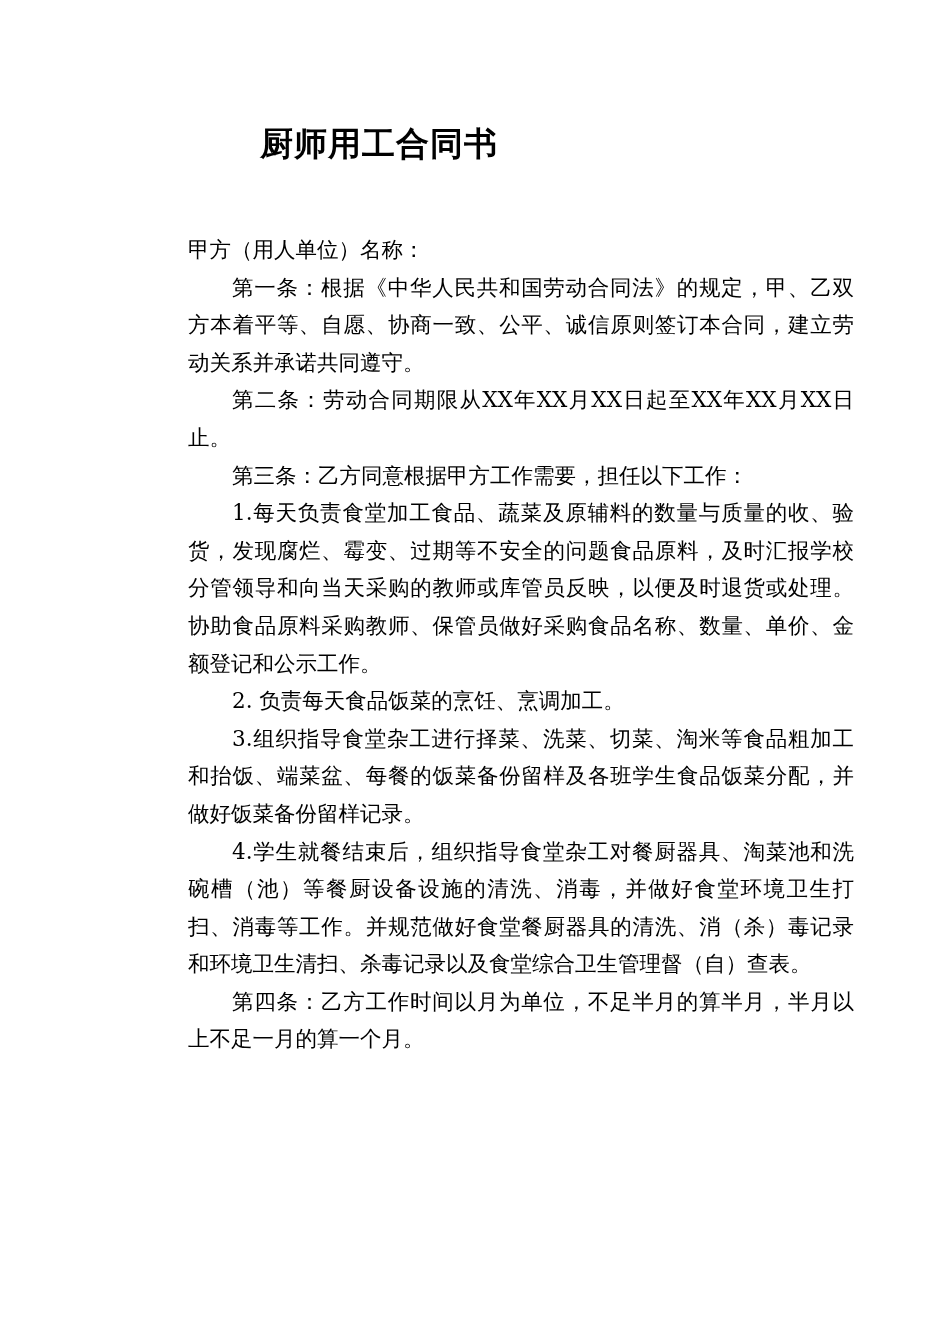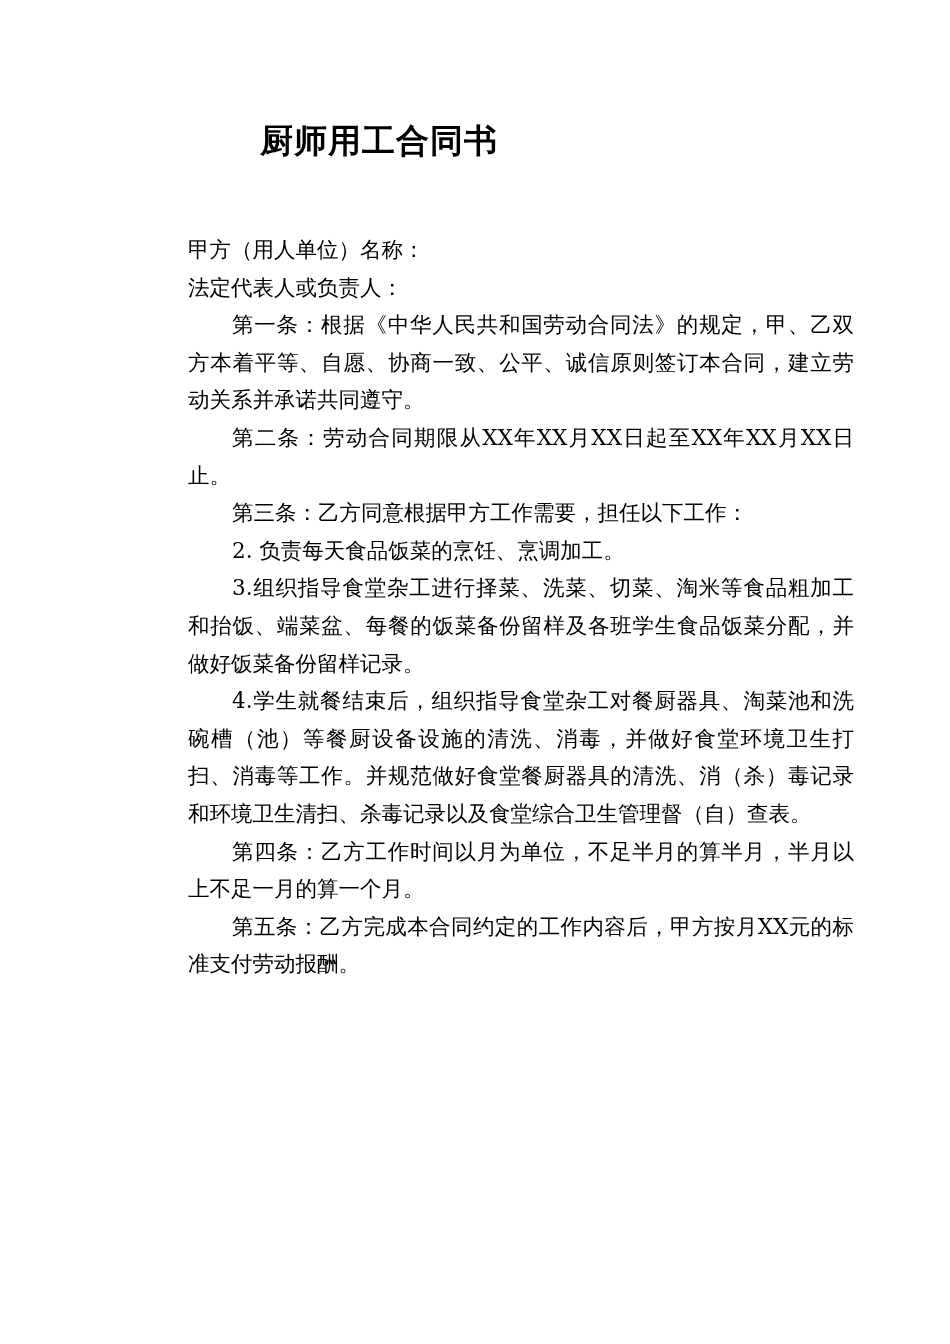--- a/index.html
+++ b/index.html
@@ -22,21 +22,21 @@
       width: 950px;
       height: 1344px;
       background: #ffffff;
     }
     .title {
       position: absolute;
       left: 0;
       width: 758px;
       top: 118px;
       text-align: center;
-      font-family: Liberation Mono, monospace;
+      font-family: Liberation Sans, sans-serif;
       font-weight: bold;
       font-size: 33px;
       line-height: 52px;
       letter-spacing: 1px;
     }
     .body-text {
       position: absolute;
       left: 145px;
       top: 231px;
       width: 666px;
@@ -66,26 +66,23 @@
 </head>
 <body>
 
 <div class="page">
   <div class="title">厨师用工合同书</div>
 
   <div class="body-text">
     <span class="line">
       <span>甲方（用人单位）名称：</span>
     </span>
-    <span class="line">
-      <span>法定代表人或负责人：</span>
-    </span>
 
     <span class="para">第一条：根据《中华人民共和国劳动合同法》的规定，甲、乙双方本着平等、自愿、协商一致、公平、诚信原则签订本合同，建立劳动关系并承诺共同遵守。</span>
     <span class="para">第二条：劳动合同期限从XX年XX月XX日起至XX年XX月XX日止。</span>
     <span class="para">第三条：乙方同意根据甲方工作需要，担任以下工作：</span>
+    <span class="para">1.每天负责食堂加工食品、蔬菜及原辅料的数量与质量的收、验货，发现腐烂、霉变、过期等不安全的问题食品原料，及时汇报学校分管领导和向当天采购的教师或库管员反映，以便及时退货或处理。协助食品原料采购教师、保管员做好采购食品名称、数量、单价、金额登记和公示工作。</span>
     <span class="para">2. 负责每天食品饭菜的烹饪、烹调加工。</span>
     <span class="para">3.组织指导食堂杂工进行择菜、洗菜、切菜、淘米等食品粗加工和抬饭、端菜盆、每餐的饭菜备份留样及各班学生食品饭菜分配，并做好饭菜备份留样记录。</span>
     <span class="para">4.学生就餐结束后，组织指导食堂杂工对餐厨器具、淘菜池和洗碗槽（池）等餐厨设备设施的清洗、消毒，并做好食堂环境卫生打扫、消毒等工作。并规范做好食堂餐厨器具的清洗、消（杀）毒记录和环境卫生清扫、杀毒记录以及食堂综合卫生管理督（自）查表。</span>
     <span class="para">第四条：乙方工作时间以月为单位，不足半月的算半月，半月以上不足一月的算一个月。</span>
-    <span class="para">第五条：乙方完成本合同约定的工作内容后，甲方按月XX元的标准支付劳动报酬。</span>
   </div>
 </div>
 
 </body></html>

